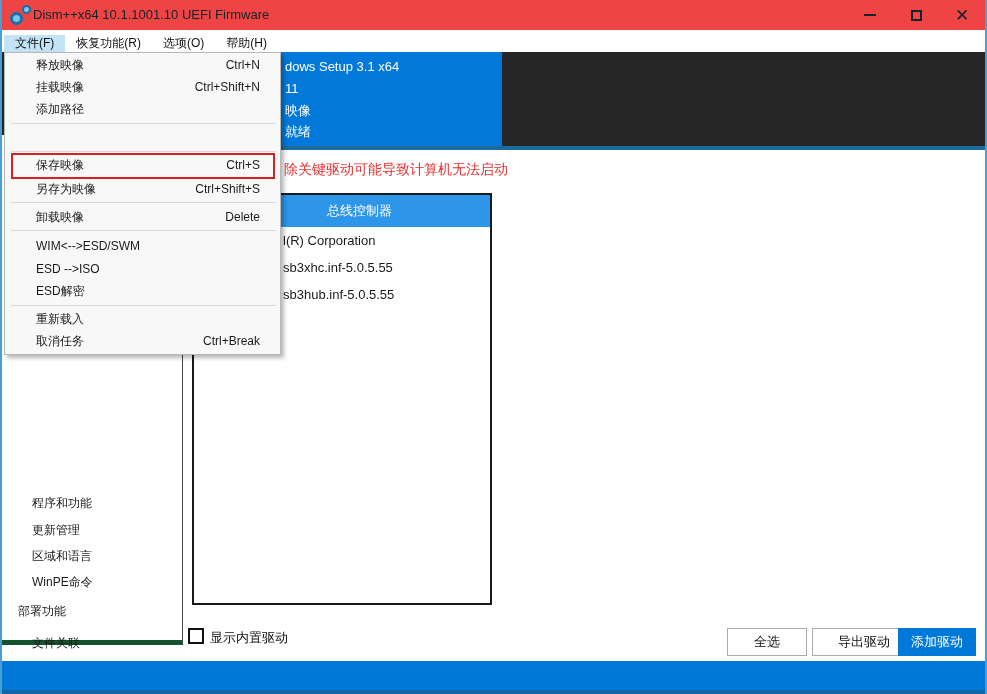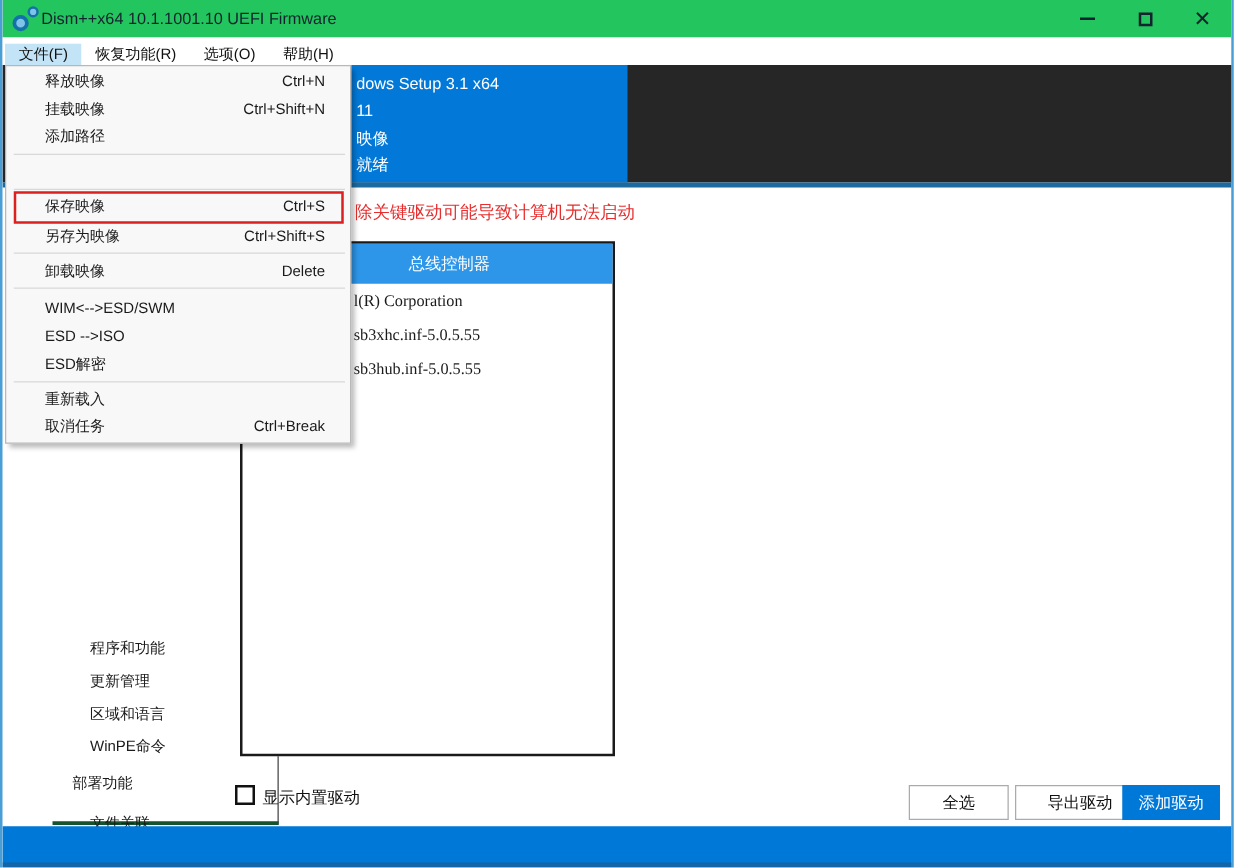--- a/index.html
+++ b/index.html
@@ -1,21 +1,21 @@
 <!DOCTYPE html>
 <html><head>
 <meta charset="utf-8">
 <style>
   * { margin:0; padding:0; box-sizing:border-box; }
   html,body { width:987px; height:694px; font-family:"Liberation Sans","DejaVu Sans",sans-serif; }
   #window { position:relative; width:987px; height:694px; background:#fff; overflow:hidden;
             border-left:2px solid #4a9ed6; border-right:2px solid #4a9ed6; }
 
   
-  .titlebar { position:absolute; left:0; top:0; width:100%; height:30px; background:#22c55e; }
+  .titlebar { position:absolute; left:0; top:0; width:100%; height:30px; background:#ef4444; }
   .app-logo { position:absolute; left:7px; top:4px; width:22px; height:22px; }
   .gear-big { position:absolute; left:1px; top:8px; width:13px; height:13px; border:3px solid #1470a8; border-radius:50%; background:#7ec3e8; }
   .gear-small { position:absolute; left:13px; top:1px; width:9px; height:9px; border:2px solid #1470a8; border-radius:50%; background:#7ec3e8; }
   .title-text { position:absolute; left:31px; top:7px; font-size:13px; color:#14232e; white-space:nowrap; }
   .win-btn { position:absolute; top:0; width:46px; height:30px; display:flex; align-items:center; justify-content:center; color:#14232e; }
   .wb-min { left:845px; } .wb-max { left:891px; } .wb-close { left:937px; }
   .min-glyph { width:12px; height:0; border-top:2px solid #14232e; }
   .max-glyph { width:11px; height:11px; border:2px solid #14232e; background:transparent; }
   .close-glyph { font-size:17px; line-height:17px; color:#14232e; }
 
@@ -28,28 +28,28 @@
   .banner { position:absolute; left:0; top:52px; width:987px; height:94px; background:#262626; }
   .banner-underline { position:absolute; left:0; top:146px; width:987px; height:4px; background:#1c6ba0; }
   .image-card { position:absolute; left:180px; top:52px; width:320px; height:94px; background:#0279d8; }
   .card-line { position:absolute; left:283px; color:#ffffff; font-size:13px; white-space:nowrap; }
   .cl0 { top:59px; } .cl1 { top:81px; } .cl2 { top:102px; } .cl3 { top:123px; }
 
   
   .warning-text { position:absolute; left:282px; top:161px; font-size:14px; color:#e62e2e; white-space:nowrap; }
 
   
-  .sidebar { position:absolute; left:0; top:150px; width:181px; height:510px; background:#fff; border-right:1px solid #444; border-bottom:3px solid #14532d;margin-left:40px; }
+  .sidebar { position:absolute; left:0; top:135px; width:181px; height:510px; background:#fff; border-right:1px solid #444; border-bottom:5px solid #14532d; }
   .side-item { position:absolute; font-size:12px; color:#1a1a1a; white-space:nowrap; height:18px; line-height:18px; }
 
   
   .driver-list { position:absolute; left:190px; top:193px; width:300px; height:412px; background:#fff; border:2px solid #1a1a1a; }
   .list-row-selected { position:absolute; left:0; top:0; width:296px; height:32px; background:#2d96e9; color:#fff; font-size:13px; line-height:32px; }
   .list-row-selected span { position:absolute; left:91px; white-space:nowrap;margin-left:42px; }
-  .list-row { position:absolute; left:0; width:296px; height:27px; font-size:13px; line-height:27px; color:#1a1a1a;font-family:Liberation Serif, serif; }
+  .list-row { position:absolute; left:0; width:296px; height:27px; font-size:13px; line-height:27px; color:#1a1a1a; }
   .list-row span { position:absolute; left:89px; white-space:nowrap; }
   .lr1 { top:32px; } .lr2 { top:59px; } .lr3 { top:86px; }
 
   
   .checkbox { position:absolute; left:186px; top:628px; width:16px; height:16px; border:2px solid #111; background:#fff; }
   .checkbox-label { position:absolute; left:208px; top:629px; font-size:13px; color:#111; white-space:nowrap; }
   .btn { position:absolute; top:628px; height:28px; background:#fff; border:1px solid #ababab; font-size:13px; color:#111;
          display:flex; align-items:center; justify-content:center; }
   .btn-select-all { left:725px; width:80px; }
   .btn-export { left:810px; width:104px; }

